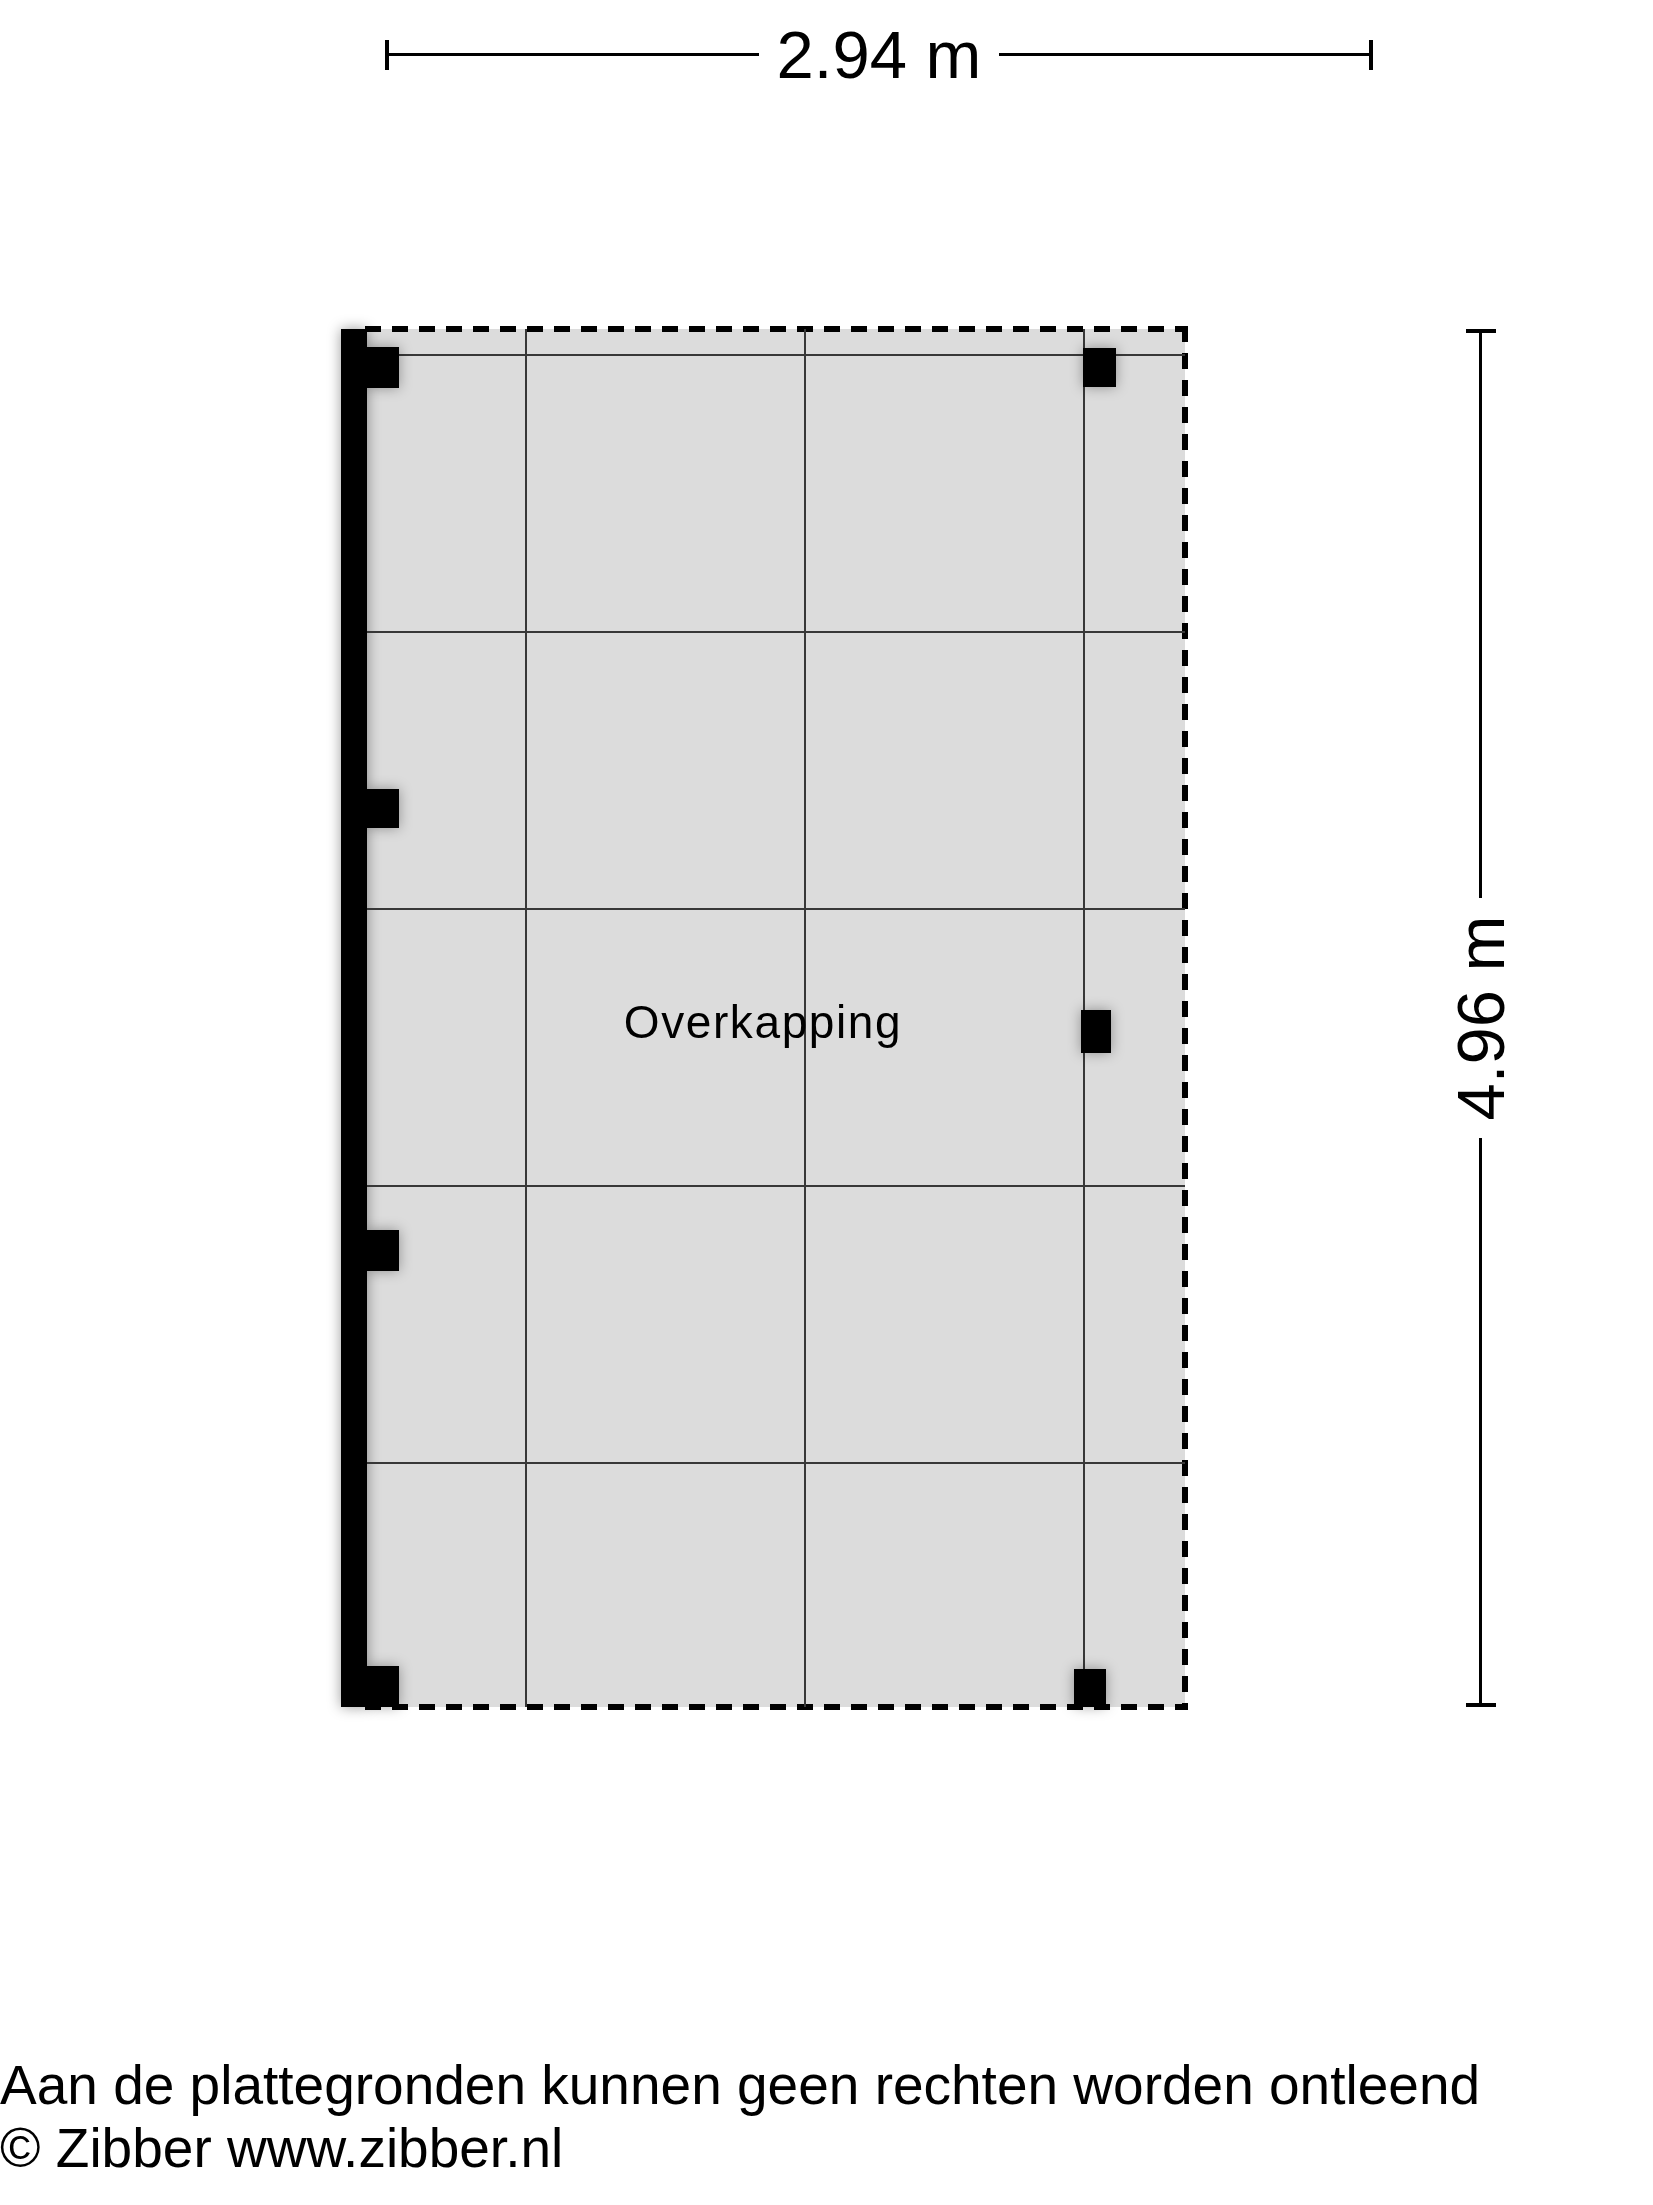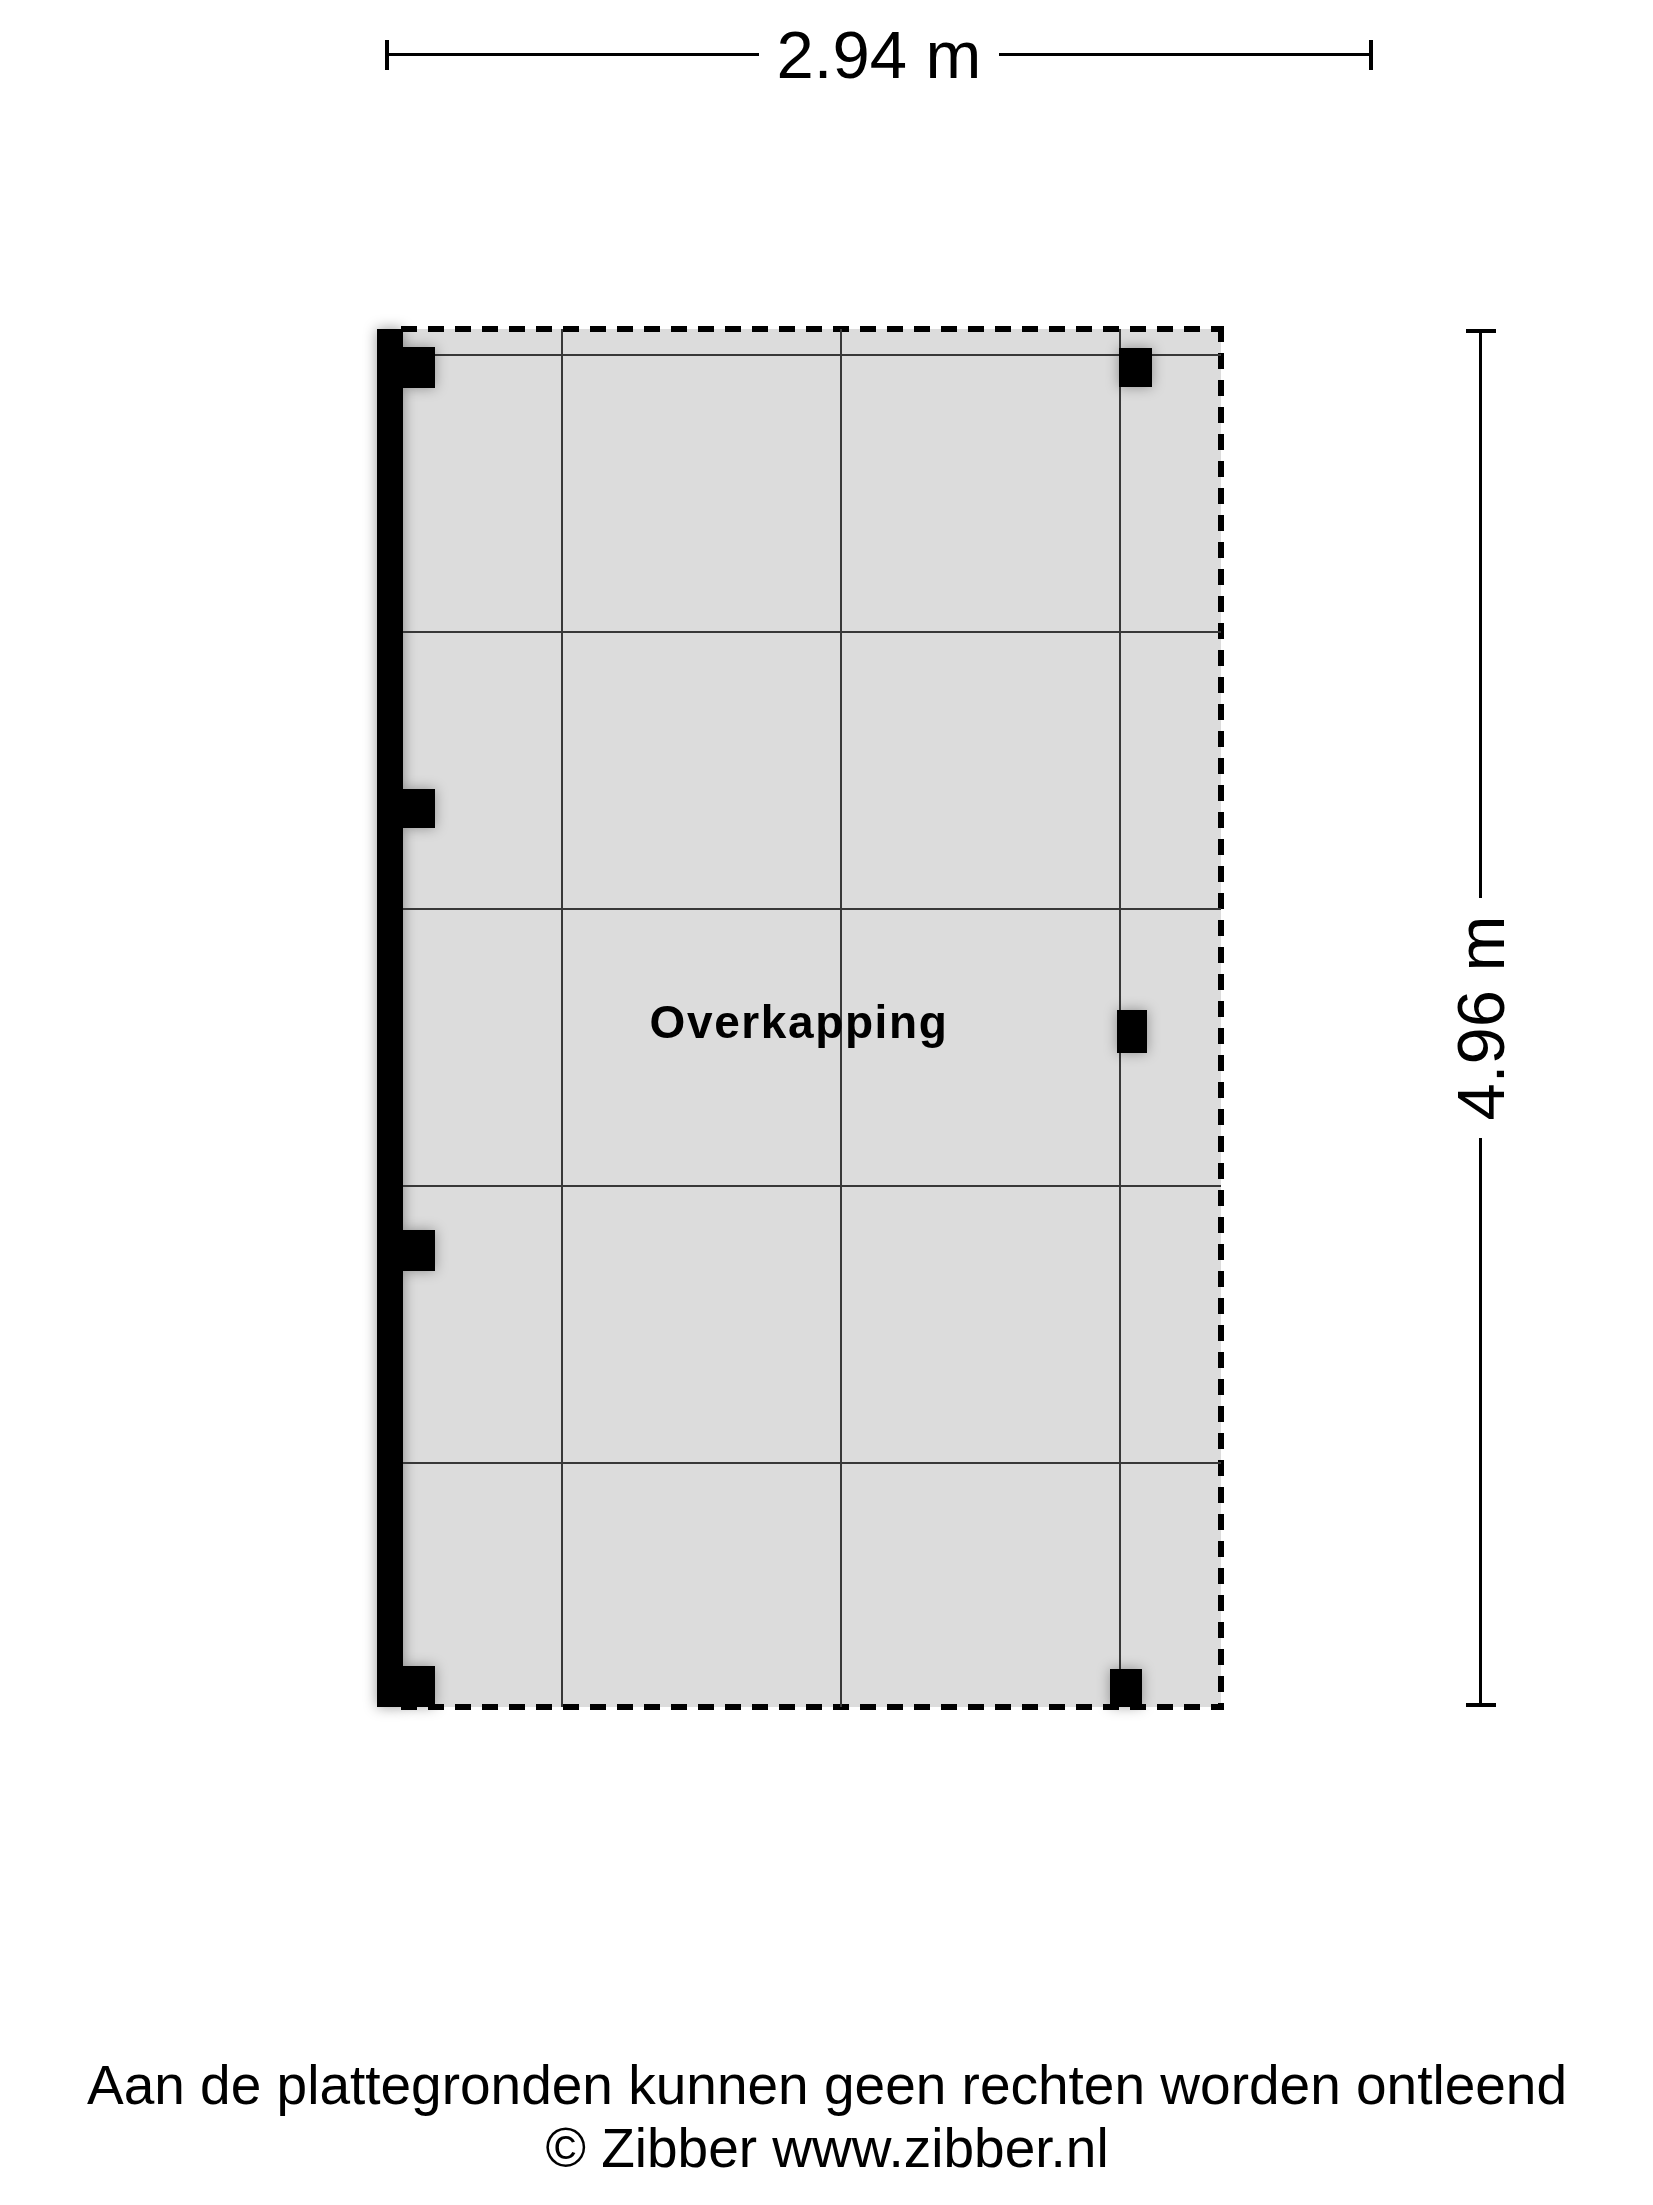--- a/index.html
+++ b/index.html
@@ -40,22 +40,22 @@
     writing-mode: vertical-rl;
     transform: rotate(180deg);
     font-size: 67px; line-height: 67px;
     padding: 17.3px 0; white-space: nowrap;
     flex: 0 0 auto;
   }
 
   
   .plan {
     position: absolute;
-    left: 377px; top: 329px;
-    width: 844px; height: 1378px; font-weight: bold;
+    left: 341px; top: 329px;
+    width: 844px; height: 1378px;
   }
   .plan-fill {
     position: absolute; left: 0; top: 0; right: 0; bottom: 0;
     background: #dcdcdc;
   }
   .dash-h {
     position: absolute; height: 6.3px;
     background: repeating-linear-gradient(90deg, #000 0 15.8px, transparent 15.8px 27px);
   }
   .dash-v {
@@ -82,21 +82,20 @@
     text-align: center;
     font-size: 46px; line-height: 55px;
     letter-spacing: 1.6px;
     color: #000;
   }
 
   
   .footer {
     position: absolute;
     left: 0; right: 0; top: 2054px;
-    text-align: center;
     font-size: 55px; line-height: 63px;
     color: #000;
   }
 </style>
 </head>
 <body>
 
 <div class="dim-top">
   <div class="tick-v"></div>
   <div class="hline"></div>

